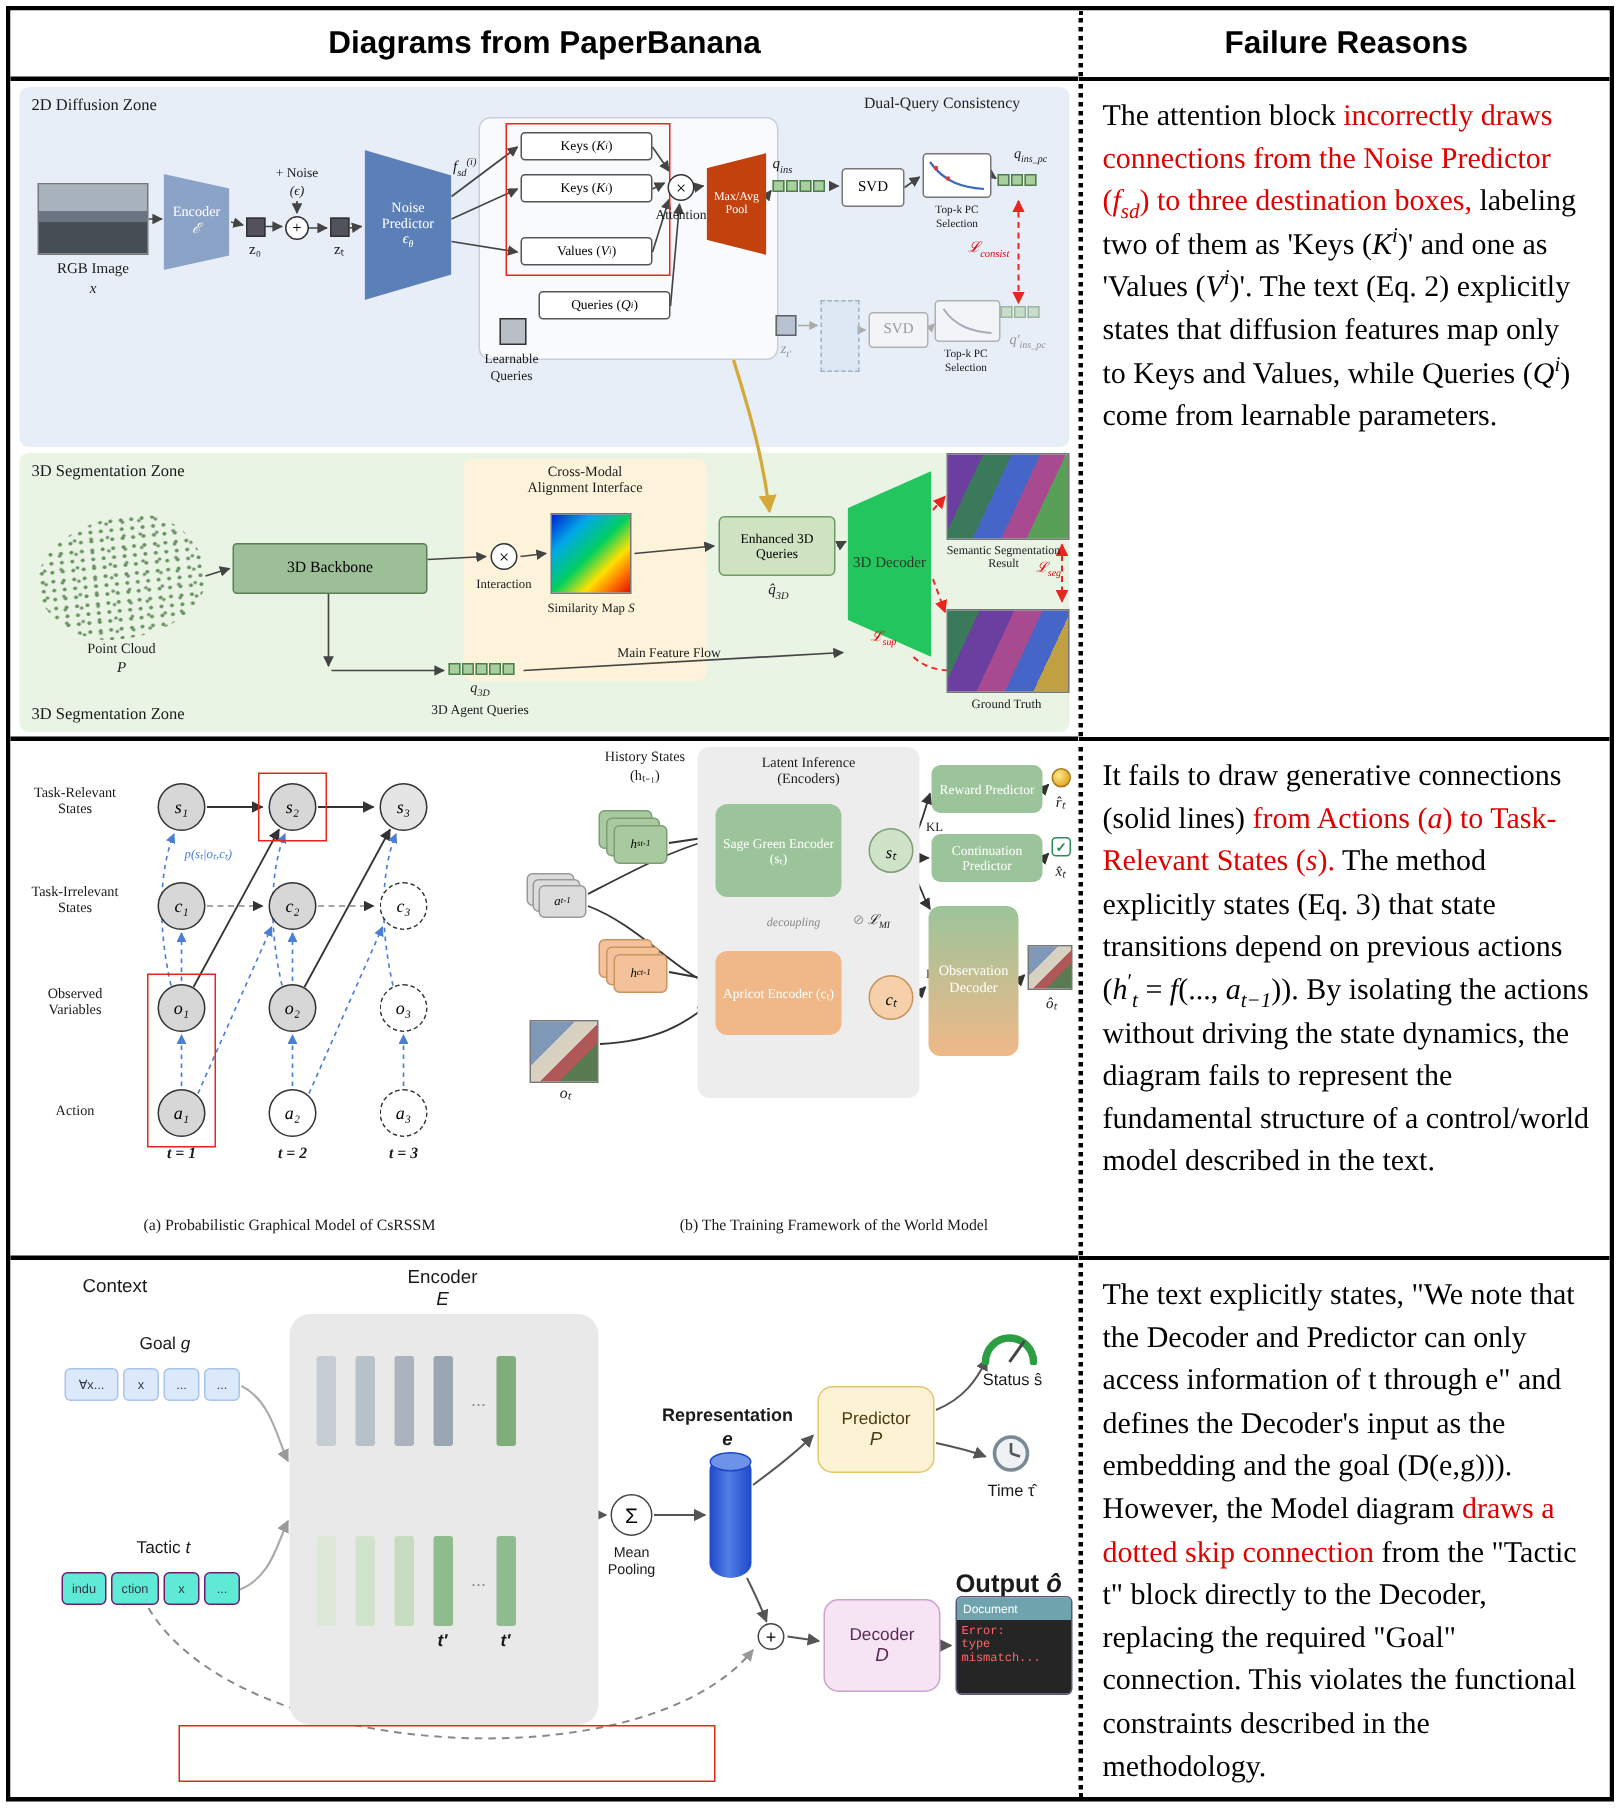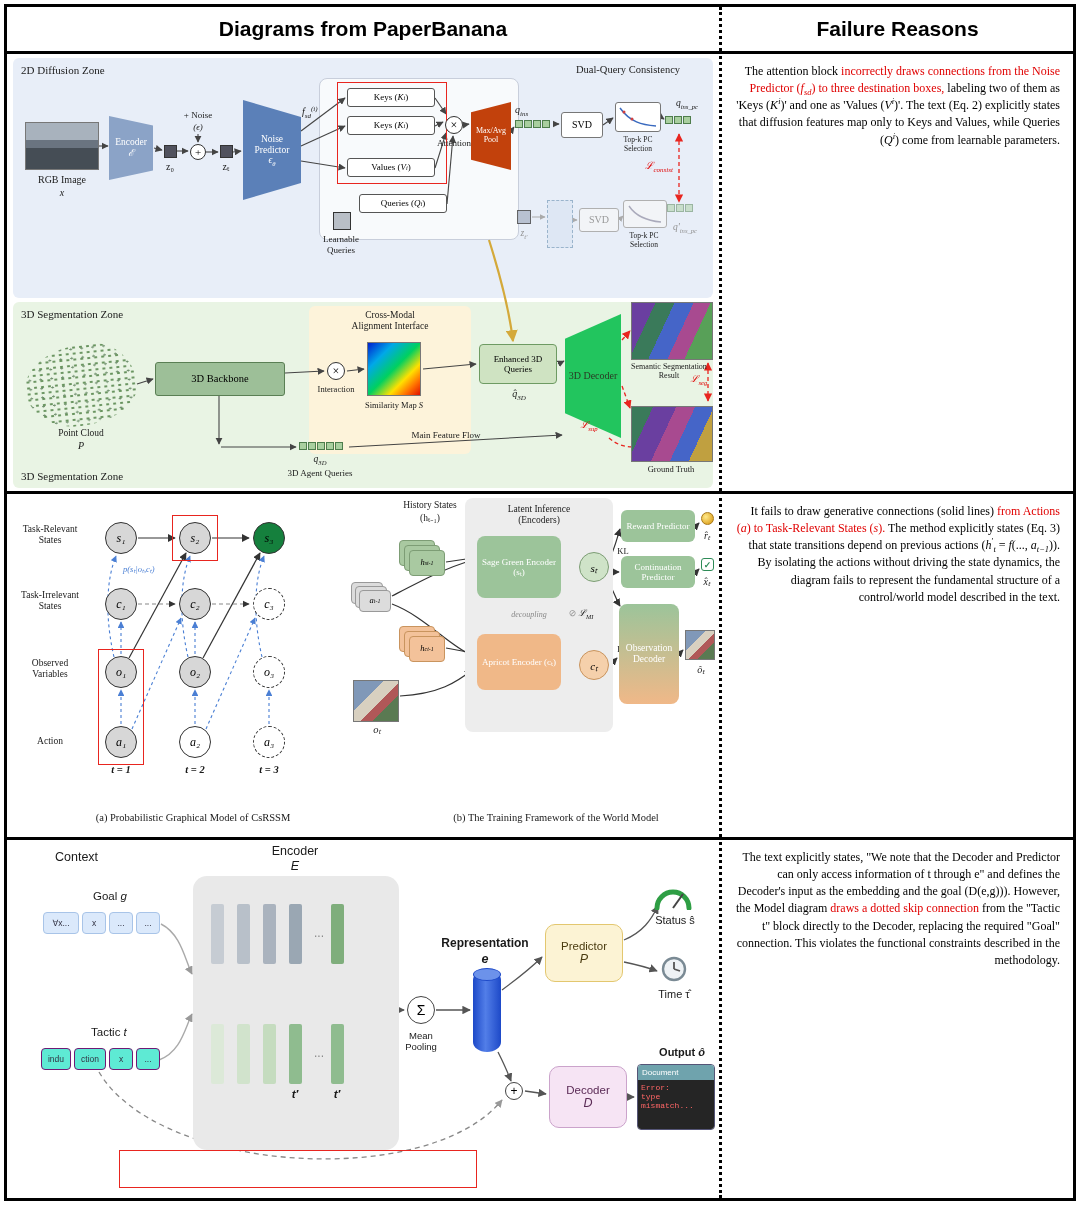--- a/index.html
+++ b/index.html
@@ -3,21 +3,21 @@
 <meta charset="utf-8">
 <style>
 *{box-sizing:border-box}
 body{margin:0;background:#fff;font-family:"Liberation Serif",serif;color:#000}
 .page{position:relative;width:1072px;height:1197px;margin:4px;border:3px solid #000;background:#fff}
 .grid{display:grid;grid-template-columns:712px 1fr;grid-template-rows:44px 440px 346px 1fr;width:100%;height:100%}
 .cell{position:relative;overflow:hidden;background:#fff}
 .rcell{border-left:3px dotted #000}
 .rowline{border-top:3px solid #000}
 .hdr{display:flex;align-items:center;justify-content:center;font:bold 21px "Liberation Sans",sans-serif}
-.ftext{padding:9px 13px;font-size:12px;line-height:1.43;text-align:right}
+.ftext{padding:9px 13px;font-size:20px;line-height:1.43;text-align:left}
 .red{color:#e00000}
 .italic{font-style:italic}
 .bold{font-weight:bold}
 .gray{color:#929292}
 sub,sup{font-size:.7em;line-height:0}
 .diag{position:absolute;left:2px;top:2px}
 .lbl{position:absolute;font-size:10px;color:#1a1a1a;white-space:pre-line;text-align:center;line-height:1.18}
 .sans{font-family:"Liberation Sans",sans-serif}
 .box{position:absolute;display:flex;align-items:center;justify-content:center;text-align:center;line-height:1.12;background:#fff;border:1px solid #555}
 .panel{position:absolute;border-radius:6px}
@@ -302,21 +302,21 @@
       <div class="lbl" style="left:2px;top:28px;width:78px;font-size:9.5px">Task-Relevant
 States</div>
       <div class="lbl" style="left:2px;top:94px;width:78px;font-size:9.5px">Task-Irrelevant
 States</div>
       <div class="lbl" style="left:2px;top:162px;width:78px;font-size:9.5px">Observed
 Variables</div>
       <div class="lbl" style="left:2px;top:240px;width:78px;font-size:9.5px">Action</div>
 
       <div class="circle italic" style="left:96px;top:26px;width:32px;height:32px;background:#d7d7d7;font-size:12px">s₁</div>
       <div class="circle italic" style="left:170px;top:26px;width:32px;height:32px;background:#d7d7d7;font-size:12px">s₂</div>
-      <div class="circle italic" style="left:244px;top:26px;width:32px;height:32px;background:#15803d;font-size:12px">s₃</div>
+      <div class="circle italic" style="left:244px;top:26px;width:32px;height:32px;background:#e5e5e5;font-size:12px">s₃</div>
       <div class="circle italic" style="left:96px;top:92px;width:32px;height:32px;background:#d7d7d7;font-size:12px">c₁</div>
       <div class="circle italic" style="left:170px;top:92px;width:32px;height:32px;background:#d7d7d7;font-size:12px">c₂</div>
       <div class="circle italic" style="left:244px;top:92px;width:32px;height:32px;border-style:dashed;font-size:12px">c₃</div>
       <div class="circle italic" style="left:96px;top:160px;width:32px;height:32px;background:#d7d7d7;font-size:12px">o₁</div>
       <div class="circle italic" style="left:170px;top:160px;width:32px;height:32px;background:#d7d7d7;font-size:12px">o₂</div>
       <div class="circle italic" style="left:244px;top:160px;width:32px;height:32px;border-style:dashed;font-size:12px">o₃</div>
       <div class="circle italic" style="left:96px;top:230px;width:32px;height:32px;background:#d7d7d7;font-size:12px">a₁</div>
       <div class="circle italic" style="left:170px;top:230px;width:32px;height:32px;font-size:12px">a₂</div>
       <div class="circle italic" style="left:244px;top:230px;width:32px;height:32px;border-style:dashed;font-size:12px">a₃</div>
       <div class="redrect" style="left:163px;top:19px;width:46px;height:46px"></div>
@@ -473,21 +473,21 @@
       </svg>
       <div class="lbl sans" style="left:632px;top:146px;width:66px;font-size:11px">Time τ̂</div>
 
       <div class="circle" style="left:496px;top:240px;width:18px;height:18px;border:1.5px solid #444;font-size:12px">+</div>
       <div class="box" style="left:540px;top:224px;width:78px;height:62px;background:#f6e4f4;border:1.5px solid #cba3cb;border-radius:10px;font-size:11.5px;color:#5a2a55;font-family:'Liberation Sans',sans-serif">
         <div>
               <div>Decoder</div>
               <div class="italic" style="font-size:12.5px">D</div>
             </div>
       </div>
-      <div class="lbl sans" style="left:628px;top:204px;width:90px;font-size:11px;text-align:center"><span class="bold">Output </span><span class="bold italic">ô</span></div>
+      <div class="lbl sans" style="left:628px;top:204px;width:90px;font-size:17px;text-align:left"><span class="bold">Output </span><span class="bold italic">ô</span></div>
       <div style="position:absolute;left:628px;top:222px;width:78px;height:66px;border:1px solid #557;border-radius:4px;overflow:hidden">
         <div style="height:15px;background:#6fa3ad;color:#fff;font:8px 'Liberation Sans',sans-serif;display:flex;align-items:center;padding-left:4px">Document</div>
         <div style="height:51px;background:#252525;color:#ff6666;font:8px 'Liberation Mono',monospace;white-space:pre-line;padding:3px">Error:
 type
 mismatch...</div>
       </div>
       <div class="redrect" style="left:110px;top:308px;width:358px;height:38px"></div>
     </div>
   </div>
   <div class="cell rcell rowline">

